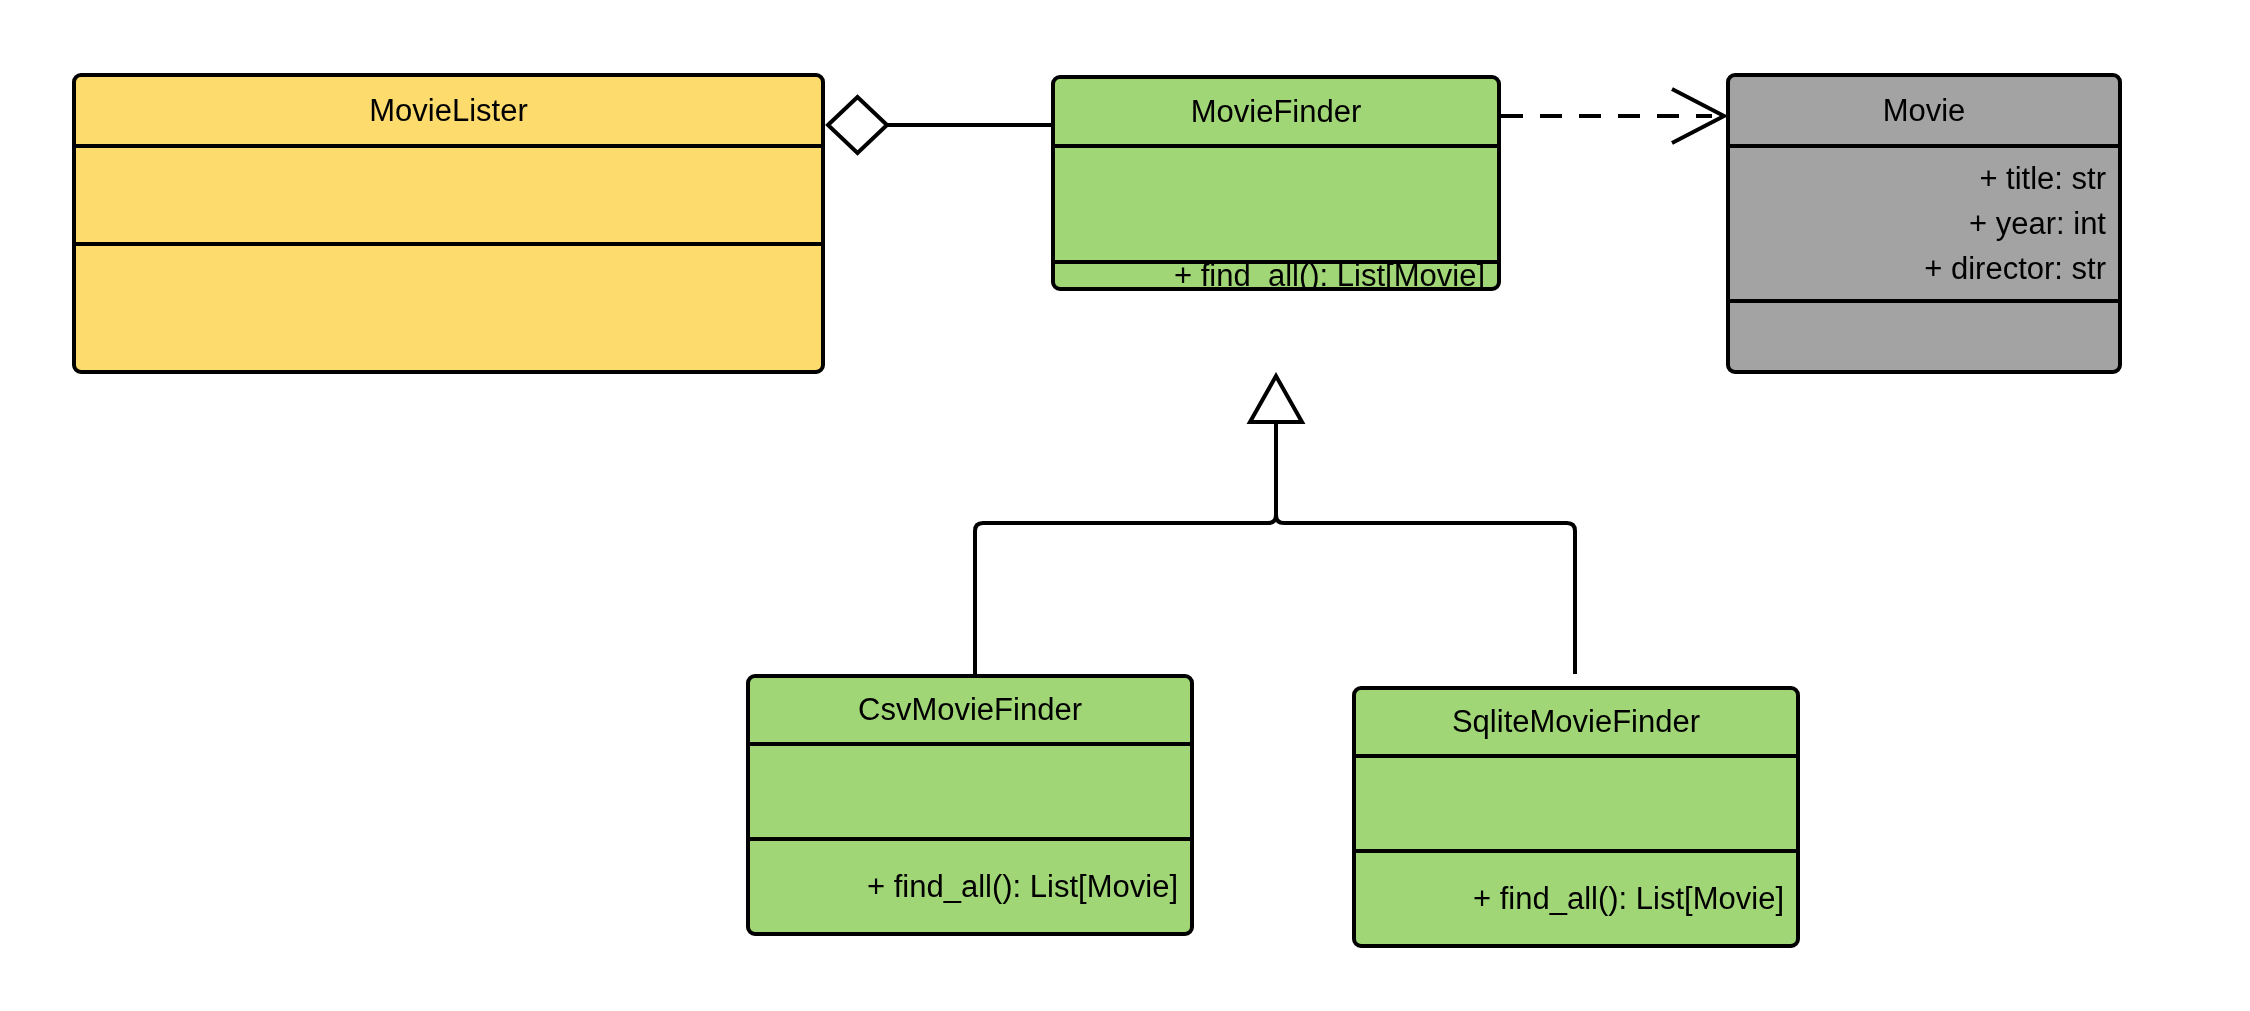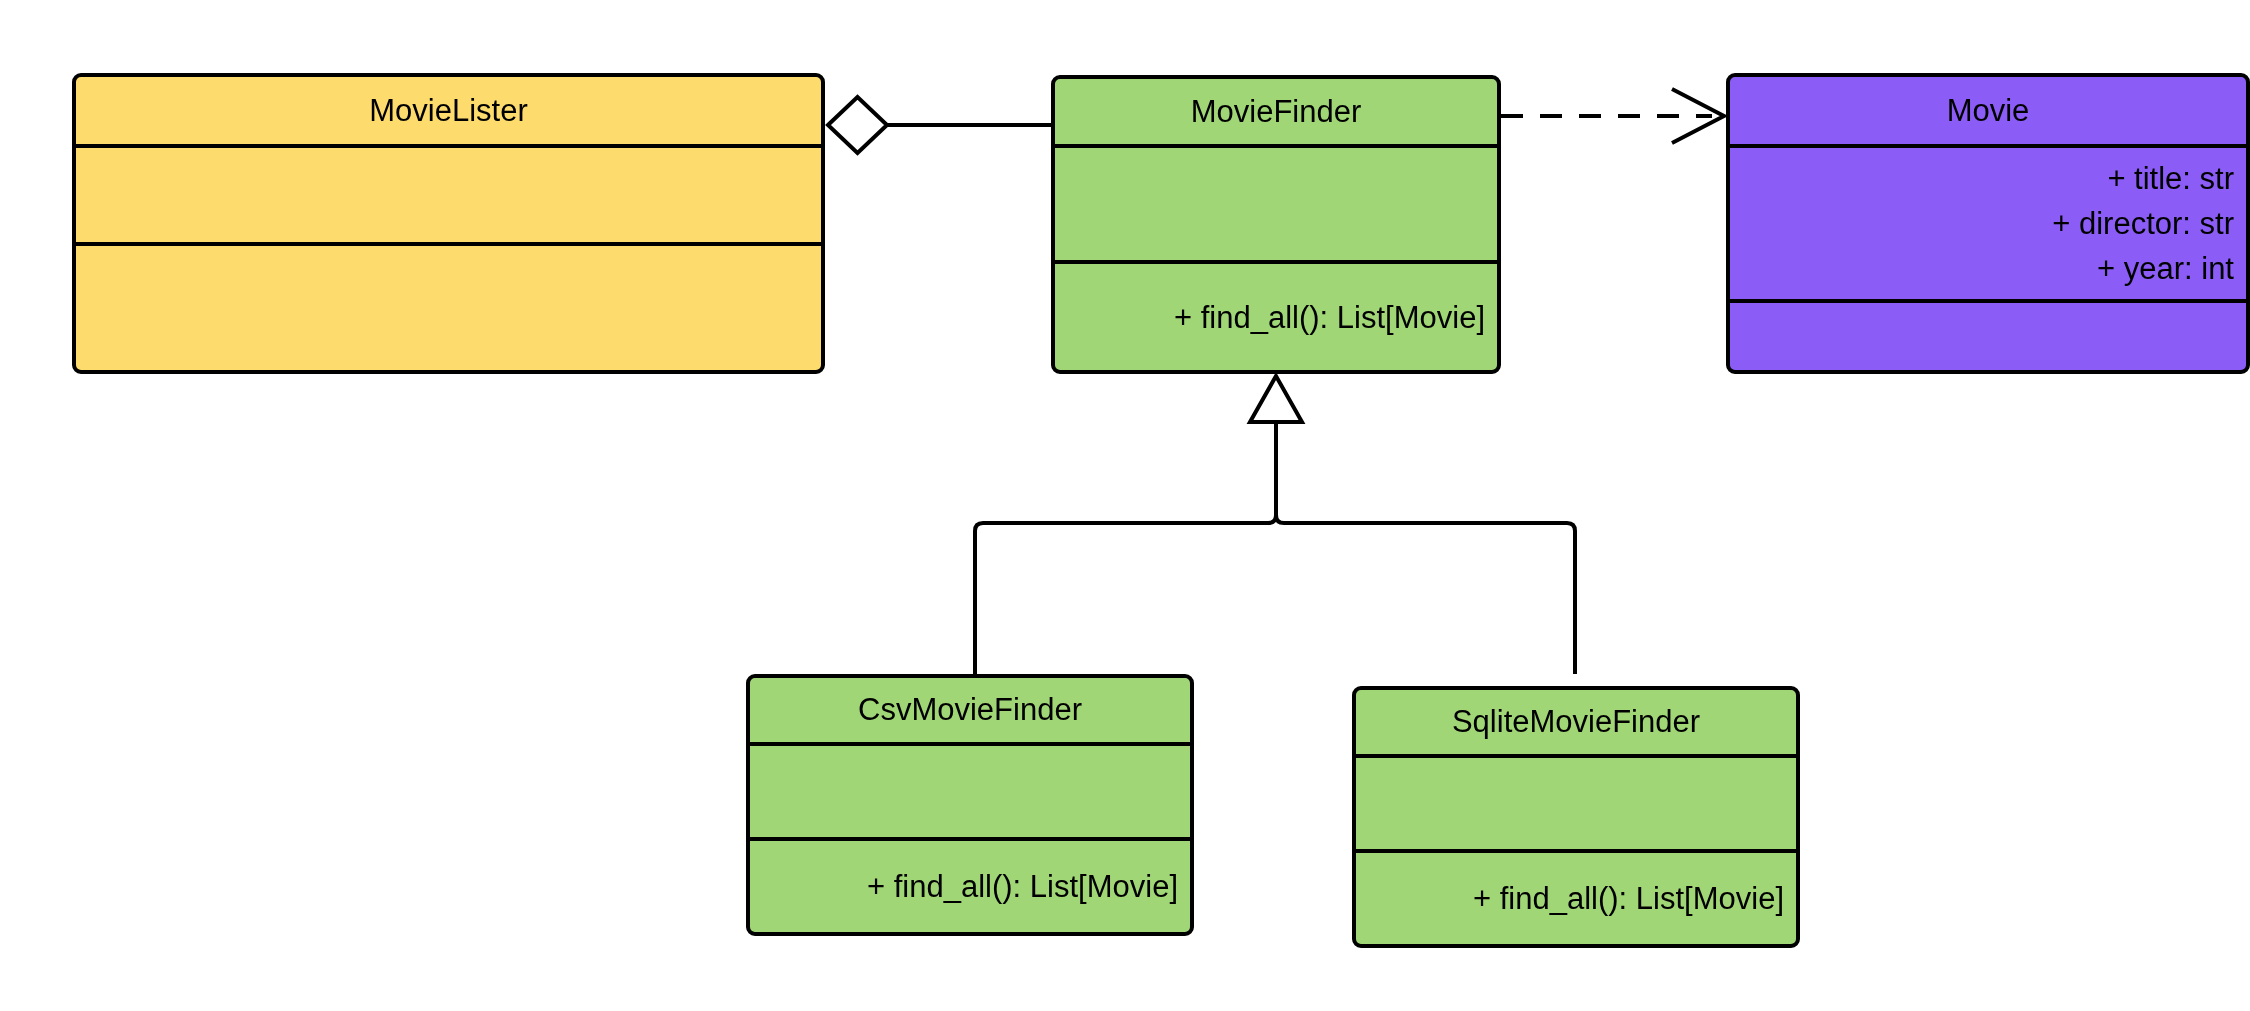--- a/index.html
+++ b/index.html
@@ -90,38 +90,38 @@
 
   <div class="uml-class" style="left: 72px; top: 73px; width: 753px; height: 301px; --h-header: 67px; --h-attrs: 98px; background-color: rgb(253, 219, 109);">
     <div class="sec header">
       <span>MovieLister</span>
     </div>
     <div class="sec attrs"></div>
     <div class="sec methods">
     </div>
   </div>
 
-  <div class="uml-class" style="left: 1051px; top: 75px; width: 450px; height: 299px; --h-header: 65px; --h-attrs: 116px; background-color: rgb(160, 214, 117);">
+  <div class="uml-class" style="left: 1051px; top: 75px; width: 450px; height: 216px; --h-header: 65px; --h-attrs: 116px; background-color: rgb(160, 214, 117);">
     <div class="sec header">
       <span>MovieFinder</span>
     </div>
     <div class="sec attrs"></div>
     <div class="sec methods">
       <div class="member-line">+ find_all(): List[Movie]</div>
     </div>
   </div>
 
-  <div class="uml-class" style="left: 1726px; top: 73px; width: 524px; height: 301px; --h-header: 67px; --h-attrs: 155px; background-color: #8b5cf6;">
+  <div class="uml-class" style="left: 1726px; top: 73px; width: 396px; height: 301px; --h-header: 67px; --h-attrs: 155px; background-color: #a3a3a3;">
     <div class="sec header">
       <span>Movie</span>
     </div>
     <div class="sec attrs">
       <div class="member-line">+ title: str</div>
+      <div class="member-line">+ year: int</div>
       <div class="member-line">+ director: str</div>
-      <div class="member-line">+ year: int</div>
     </div>
     <div class="sec methods"></div>
   </div>
 
   <div class="uml-class" style="left: 746px; top: 674px; width: 448px; height: 262px; --h-header: 64px; --h-attrs: 95px; background-color: rgb(160, 214, 117);">
     <div class="sec header">
       <span>CsvMovieFinder</span>
     </div>
     <div class="sec attrs"></div>
     <div class="sec methods">

